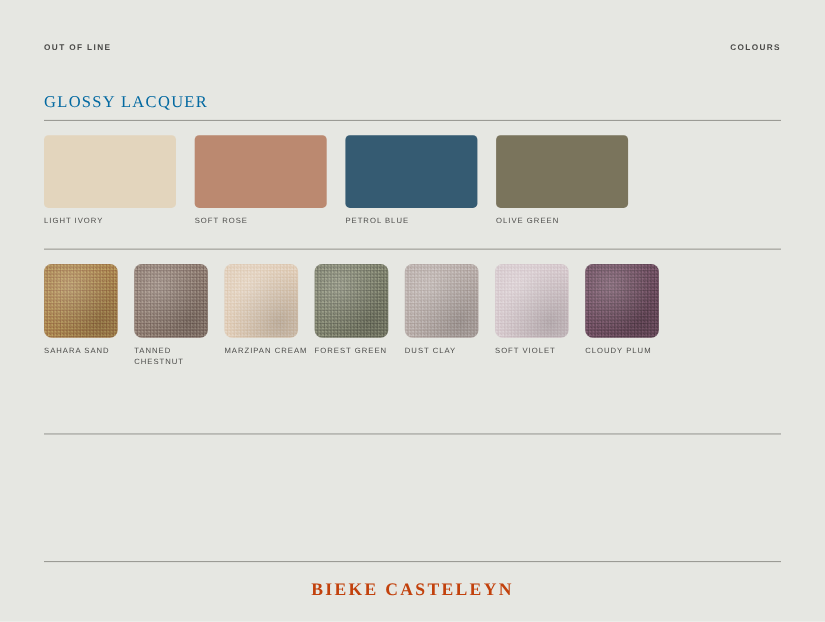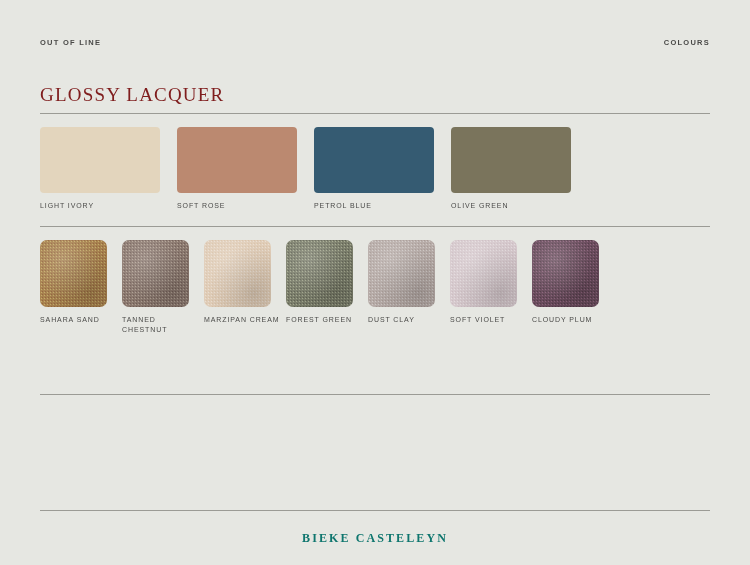--- a/index.html
+++ b/index.html
@@ -46,23 +46,23 @@
   .section {
     position: absolute;
     left: 40px;
     right: 40px;
   }
   .section-glossy { top: 85px; }
   .section-suede  { top: 226px; }
 
   .section-title {
     font-family: "Liberation Serif", serif;
-    font-size: 19px;
+    font-size: 15px;
     letter-spacing: 1.2px;
-    color: #7f1d1d;
+    color: #0369a1;
     font-weight: 400;
     margin: 0 0 7px 0;
     line-height: 1.1;
     text-transform: uppercase;
   }
   .section-rule {
     height: 1px;
     background: #9b9b95;
     width: 100%;
   }
@@ -146,24 +146,24 @@
   
   .footer {
     position: absolute;
     left: 0;
     right: 0;
     top: 528px;
     text-align: center;
   }
   .footer-title {
     font-family: "Liberation Serif", serif;
-    font-size: 12px;
+    font-size: 16px;
     letter-spacing: 2.1px;
     font-weight: 700;
-    color: #0f766e;
+    color: #c2410c;
     text-transform: uppercase;
   }
 </style>
 </head>
 <body>
 
 <div class="page">
 
   <div class="meta-header">
     <span class="meta-text">OUT OF LINE</span>

